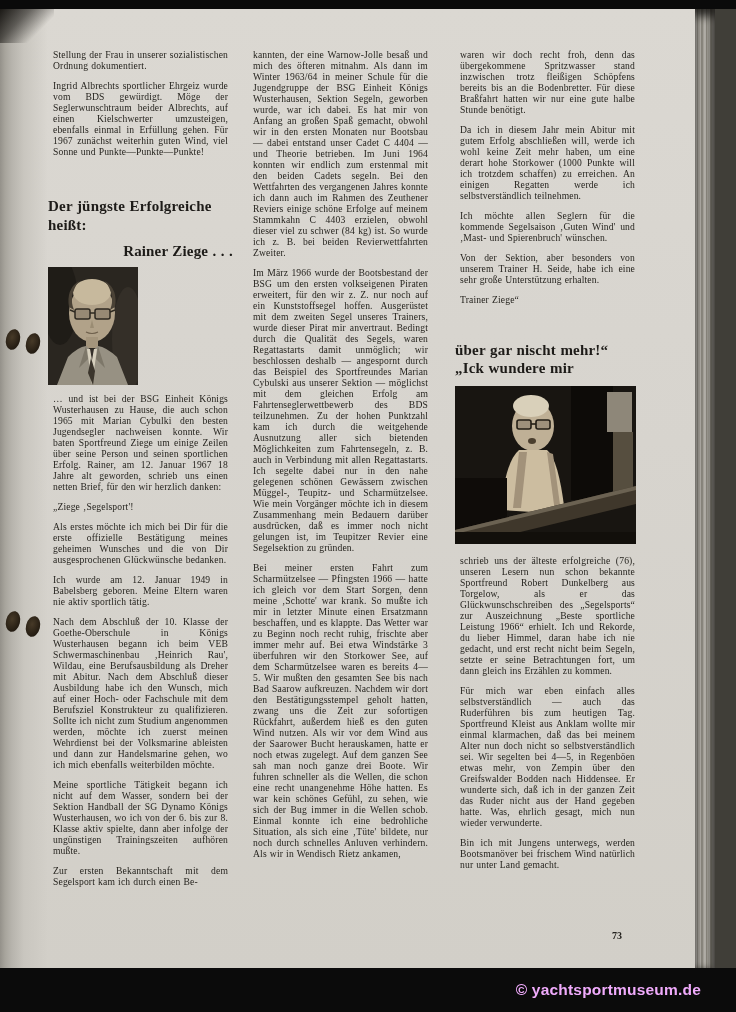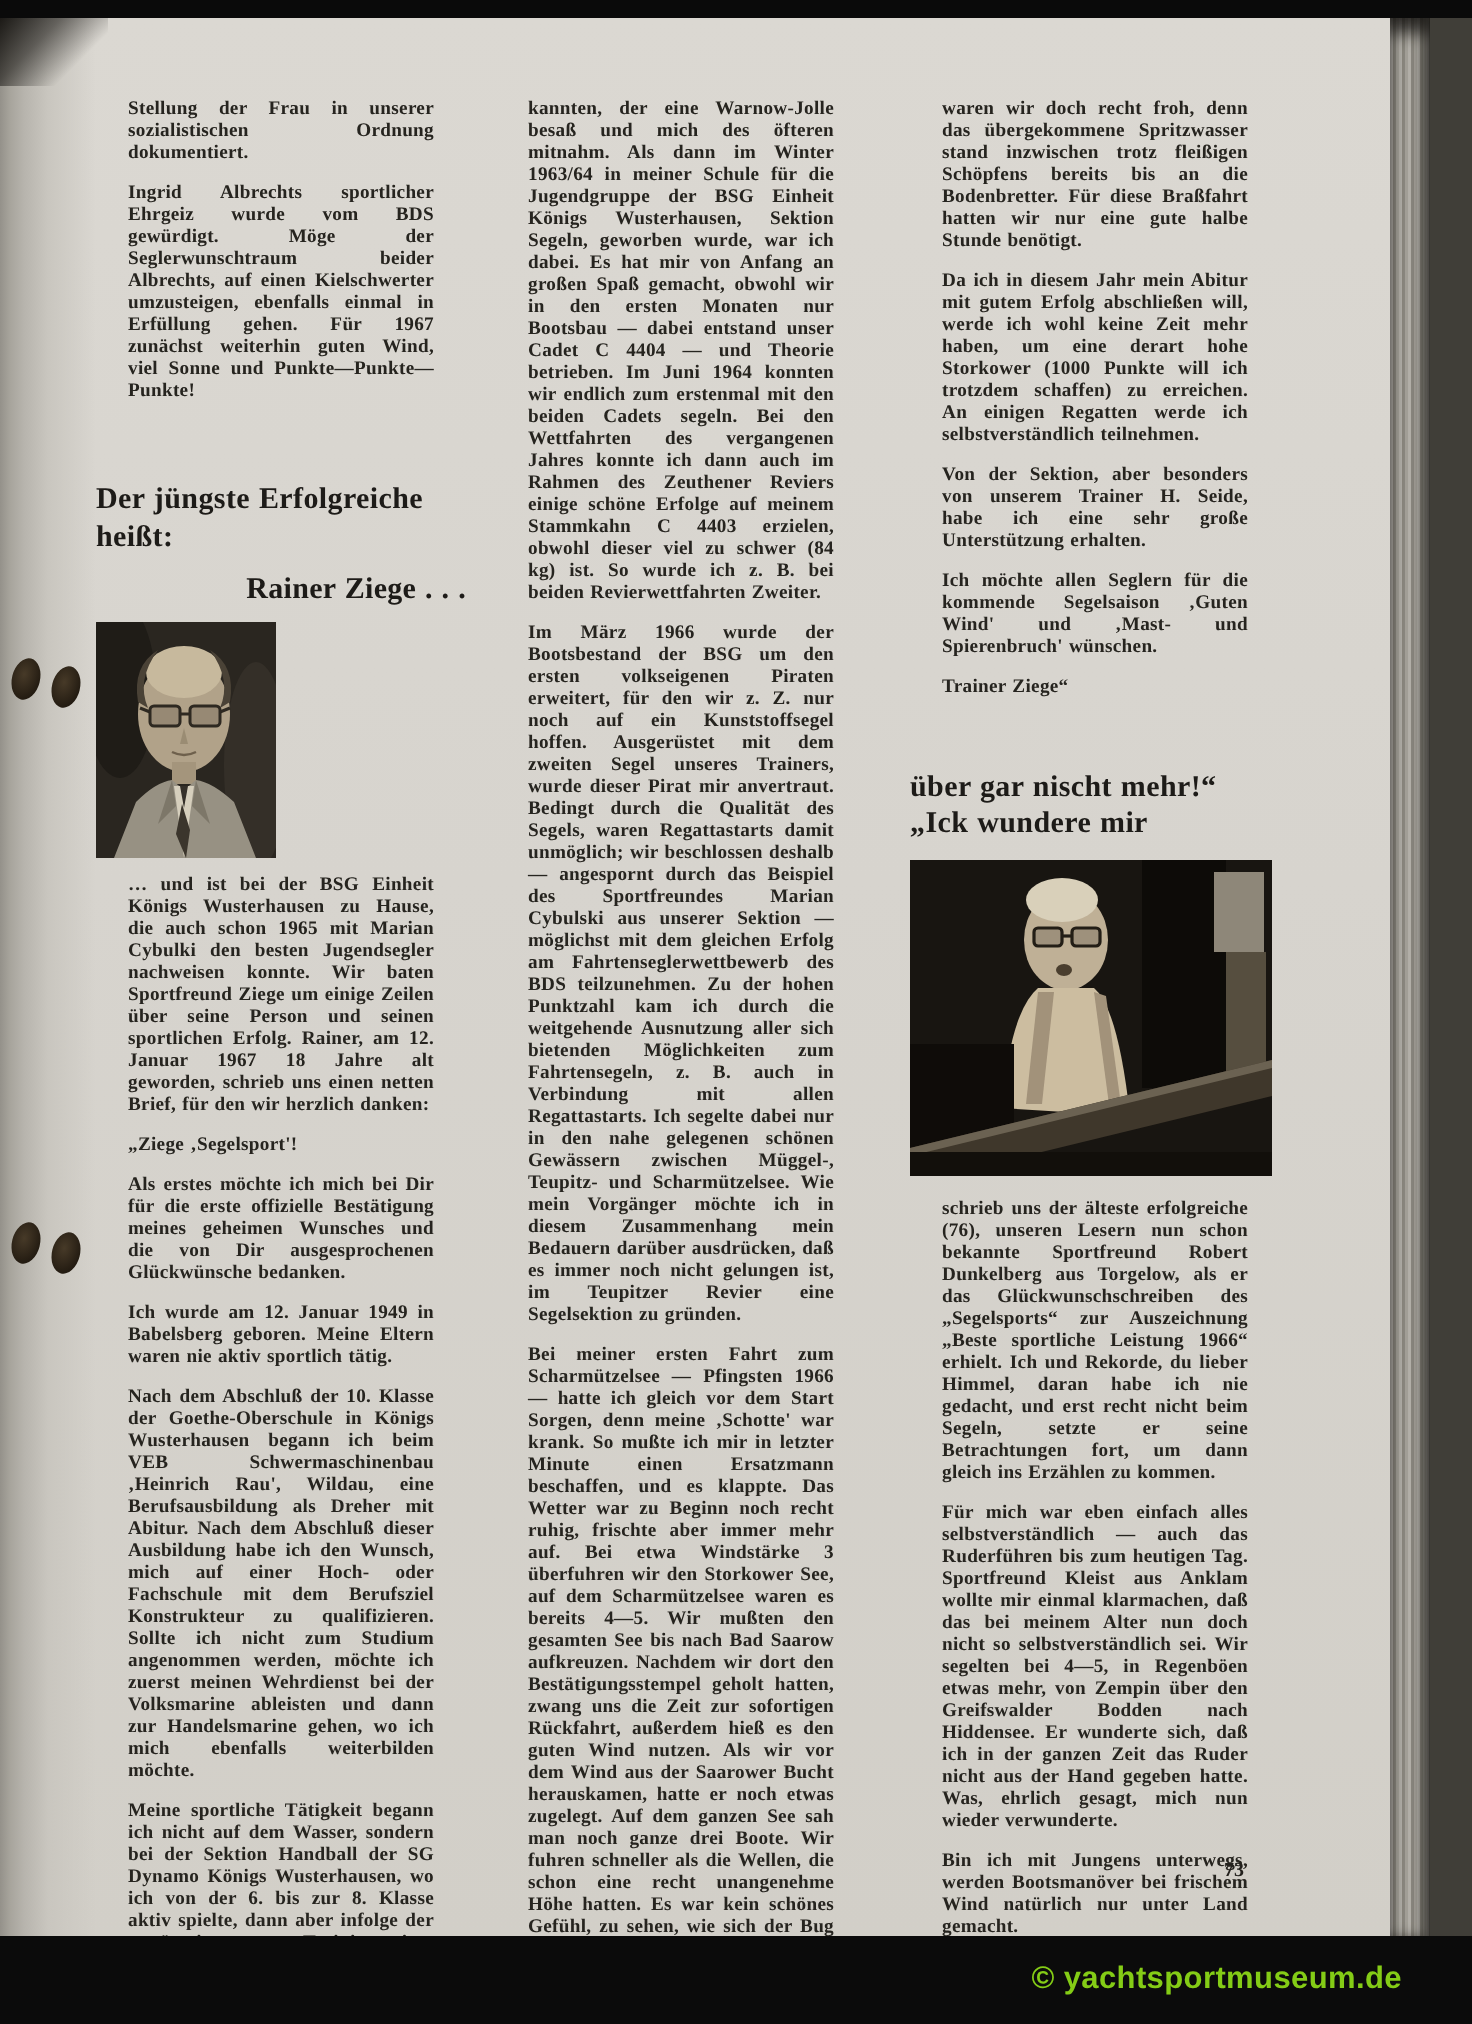--- a/index.html
+++ b/index.html
@@ -17,25 +17,25 @@
   
   .edge-stack{position:absolute;left:695px;top:9px;width:20px;height:959px;
     background:repeating-linear-gradient(90deg,#b3b0a9 0 1.5px,#8b887f 1.5px 3px,#a3a098 3px 4.5px);
     box-shadow:inset -4px 0 6px rgba(20,18,14,0.55), inset 0 8px 8px rgba(10,9,7,0.7);}
   .void-right{position:absolute;left:715px;top:9px;width:21px;height:959px;background:#403e38;}
   
   .bar-top{position:absolute;left:0;top:0;width:736px;height:9px;background:#0a0a0a;z-index:8;}
   .bar-bottom{position:absolute;left:0;top:968px;width:736px;height:44px;background:#0b0b0b;z-index:8;
     display:flex;align-items:center;justify-content:flex-end;padding-right:35px;box-sizing:border-box;}
   .watermark{font-family:"Liberation Sans",sans-serif;font-size:15.5px;font-weight:600;
-    color:#84cc16;letter-spacing:.2px;margin-left:39px;}
+    color:#f0abfc;letter-spacing:.2px;margin-left:39px;}
   
   .col{position:absolute;width:185px;color:#26241f;font-size:9.6px;line-height:11px;
     letter-spacing:.15px;word-spacing:.5px;}
-  .col p{margin:0 16px 9px;text-align:justify;font-weight:bold;}
+  .col p{margin:0 5px 9px;text-align:justify;}
   .col-1{left:48px;top:40px;}
   .col-2{left:248px;top:40px;}
   .col-3{left:455px;top:40px;}
   .headline{font-weight:bold;font-size:15px;line-height:19px;color:#1d1b18;
     margin:40px 0 0;letter-spacing:.2px;}
   .subhead{font-weight:bold;font-size:15px;line-height:19px;color:#1d1b18;margin:7px 0 0;text-align:right;}
   .photo-frame{margin:6px 0 8px;line-height:0;}
   .photo-frame svg{display:block;}
   .headline2{font-weight:bold;font-size:15px;line-height:18px;color:#1d1b18;
     margin:36px 0 0;letter-spacing:.2px;}
@@ -110,22 +110,22 @@
           <p>kannten, der eine Warnow-Jolle besaß und mich des öfteren mitnahm. Als dann im Winter 1963/64 in meiner Schule für die Jugendgruppe der BSG Einheit Königs Wusterhausen, Sektion Segeln, geworben wurde, war ich dabei. Es hat mir von Anfang an großen Spaß gemacht, obwohl wir in den ersten Monaten nur Bootsbau — dabei entstand unser Cadet C 4404 — und Theorie betrieben. Im Juni 1964 konnten wir endlich zum erstenmal mit den beiden Cadets segeln. Bei den Wettfahrten des vergangenen Jahres konnte ich dann auch im Rahmen des Zeuthener Reviers einige schöne Erfolge auf meinem Stammkahn C 4403 erzielen, obwohl dieser viel zu schwer (84 kg) ist. So wurde ich z. B. bei beiden Revierwettfahrten Zweiter.</p>
           <p>Im März 1966 wurde der Bootsbestand der BSG um den ersten volkseigenen Piraten erweitert, für den wir z. Z. nur noch auf ein Kunststoffsegel hoffen. Ausgerüstet mit dem zweiten Segel unseres Trainers, wurde dieser Pirat mir anvertraut. Bedingt durch die Qualität des Segels, waren Regattastarts damit unmöglich; wir beschlossen deshalb — angespornt durch das Beispiel des Sportfreundes Marian Cybulski aus unserer Sektion — möglichst mit dem gleichen Erfolg am Fahrtenseglerwettbewerb des BDS teilzunehmen. Zu der hohen Punktzahl kam ich durch die weitgehende Ausnutzung aller sich bietenden Möglichkeiten zum Fahrtensegeln, z. B. auch in Verbindung mit allen Regattastarts. Ich segelte dabei nur in den nahe gelegenen schönen Gewässern zwischen Müggel-, Teupitz- und Scharmützelsee. Wie mein Vorgänger möchte ich in diesem Zusammenhang mein Bedauern darüber ausdrücken, daß es immer noch nicht gelungen ist, im Teupitzer Revier eine Segelsektion zu gründen.</p>
           <p>Bei meiner ersten Fahrt zum Scharmützelsee — Pfingsten 1966 — hatte ich gleich vor dem Start Sorgen, denn meine ‚Schotte' war krank. So mußte ich mir in letzter Minute einen Ersatzmann beschaffen, und es klappte. Das Wetter war zu Beginn noch recht ruhig, frischte aber immer mehr auf. Bei etwa Windstärke 3 überfuhren wir den Storkower See, auf dem Scharmützelsee waren es bereits 4—5. Wir mußten den gesamten See bis nach Bad Saarow aufkreuzen. Nachdem wir dort den Bestätigungsstempel geholt hatten, zwang uns die Zeit zur sofortigen Rückfahrt, außerdem hieß es den guten Wind nutzen. Als wir vor dem Wind aus der Saarower Bucht herauskamen, hatte er noch etwas zugelegt. Auf dem ganzen See sah man noch ganze drei Boote. Wir fuhren schneller als die Wellen, die schon eine recht unangenehme Höhe hatten. Es war kein schönes Gefühl, zu sehen, wie sich der Bug immer in die Wellen schob. Einmal konnte ich eine bedrohliche Situation, als sich eine ‚Tüte' bildete, nur noch durch schnelles Anluven verhindern. Als wir in Wendisch Rietz ankamen,</p>
         </div>
     </div>
 
     <div class="col col-3">
       <div>
           <p>waren wir doch recht froh, denn das übergekommene Spritzwasser stand inzwischen trotz fleißigen Schöpfens bereits bis an die Bodenbretter. Für diese Braßfahrt hatten wir nur eine gute halbe Stunde benötigt.</p>
           <p>Da ich in diesem Jahr mein Abitur mit gutem Erfolg abschließen will, werde ich wohl keine Zeit mehr haben, um eine derart hohe Storkower (1000 Punkte will ich trotzdem schaffen) zu erreichen. An einigen Regatten werde ich selbstverständlich teilnehmen.</p>
+          <p>Ich möchte allen Seglern für die kommende Segelsaison ‚Guten Wind' und ‚Mast- und Spierenbruch' wünschen.</p>
           <p>Von der Sektion, aber besonders von unserem Trainer H. Seide, habe ich eine sehr große Unterstützung erhalten.</p>
-          <p>Ich möchte allen Seglern für die kommende Segelsaison ‚Guten Wind' und ‚Mast- und Spierenbruch' wünschen.</p>
         </div>
       <p class="signature">Trainer Ziege“</p>
 
       <div class="headline2">
         <span>über gar nischt mehr!“</span>
         <span>„Ick wundere mir</span>
       </div>
 
       <div class="photo2-frame">
         <svg width="181" height="158" viewBox="0 0 181 158">

